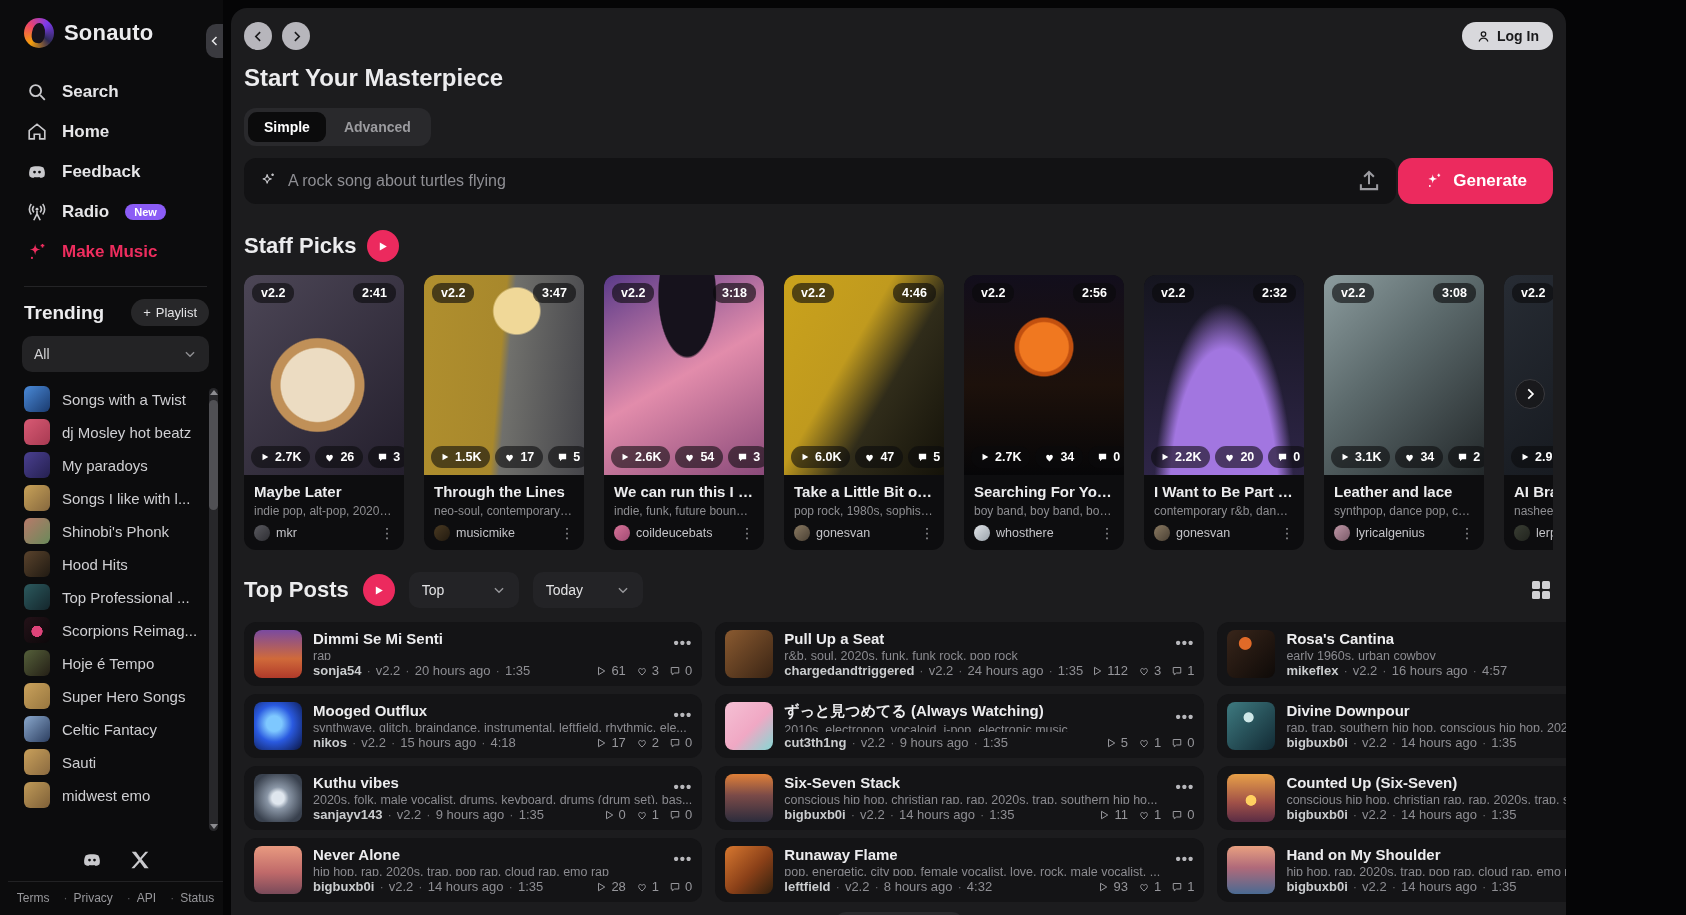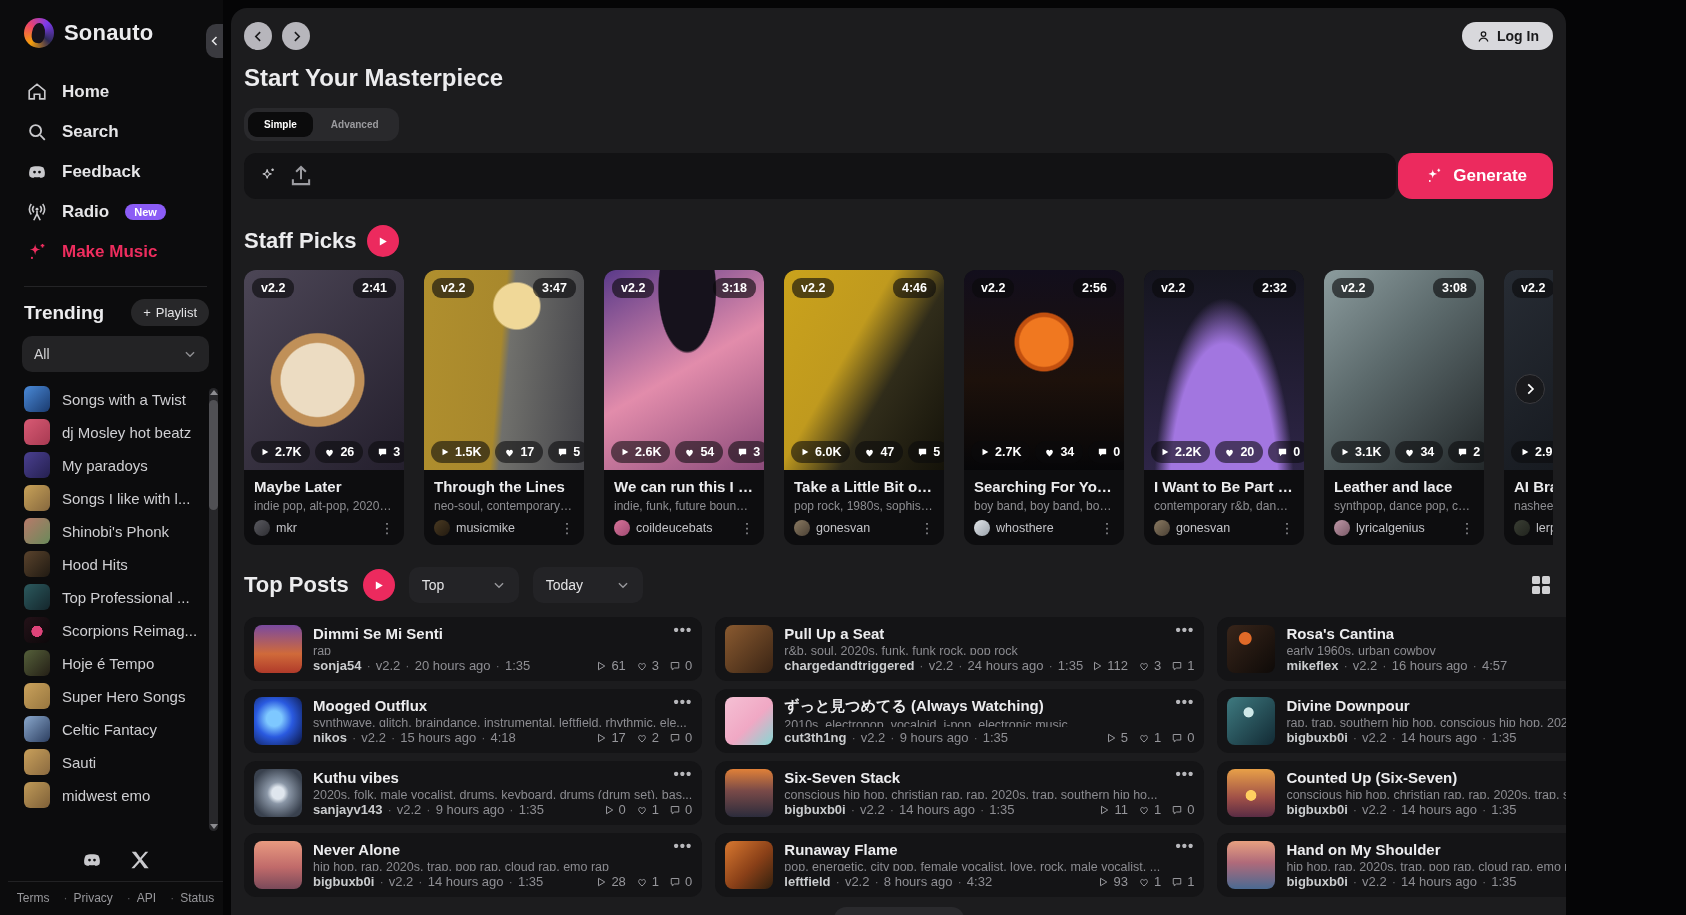--- a/index.html
+++ b/index.html
@@ -43,21 +43,21 @@
   .collapse-tab { position:absolute; left:206px; top:24px; width:17px; height:34px; background:#3a3a3f; border:none; border-radius:10px 0 0 10px; color:#e8e8ea; cursor:pointer; display:flex; align-items:center; justify-content:center; z-index:5; }
 
   
   .panel { position:absolute; left:231px; top:8px; width:1335px; height:907px; background:#1c1c1e; border-radius:16px 16px 0 0; padding:14px 13px 0 13px; overflow:hidden; }
   .topbar { display:flex; align-items:center; justify-content:space-between; margin-bottom:14px; }
   .nav-btns { display:flex; gap:10px; }
   .circle-nav { width:28px; height:28px; border-radius:50%; background:#b7b6bc; border:none; color:#1a1a1c; display:flex; align-items:center; justify-content:center; cursor:pointer; }
   .login { display:flex; align-items:center; gap:6px; background:#d8d8dc; color:#19191b; border:none; border-radius:999px; padding:6px 14px; font-size:14px; font-weight:600; cursor:pointer; }
   .h1 { font-size:24px; font-weight:800; margin:4px 0 16px 0; }
   .tabs { display:inline-flex; background:#29292c; border-radius:12px; padding:4px; gap:2px; margin-bottom:12px; }
-  .tab { border:none; background:none; color:#9b9b9f; font-size:10px; font-weight:600; padding:7px 16px; border-radius:9px; cursor:pointer; }
+  .tab { border:none; background:none; color:#9b9b9f; font-size:14px; font-weight:600; padding:7px 16px; border-radius:9px; cursor:pointer; }
   .tab.active { background:#0b0b0c; color:#fff; }
   .prompt-row { display:flex; align-items:stretch; margin-bottom:26px; }
   .prompt-bar { flex:1; background:#121214; border-radius:12px; display:flex; align-items:center; padding:0 14px; gap:10px; height:46px; }
   .prompt-bar .ic { color:#c2c2c6; }
   .prompt-input { flex:1; background:none; border:none; outline:none; color:#e8e8ea; font-size:16px; font-family:inherit; }
   .prompt-input::placeholder { color:#8e8e93; }
   .upload-btn { background:none; border:none; color:#9c9ca1; cursor:pointer; width:26px; height:26px; }
   .generate { display:flex; align-items:center; gap:9px; background:#ec2a5e; color:#fff; border:none; border-radius:14px; padding:0 26px; font-size:17px; font-weight:800; cursor:pointer; margin-left:2px; }
 
   .sec-head { display:flex; align-items:center; gap:10px; margin-bottom:13px; }
@@ -85,21 +85,21 @@
   
   .tp-head { display:flex; align-items:center; gap:14px; margin-bottom:14px; }
   .tp-head h2 { font-size:22px; font-weight:800; }
   .select { height:36px; min-width:110px; background:#232326; border-radius:10px; display:flex; align-items:center; justify-content:space-between; gap:18px; padding:0 13px; font-size:14px; color:#e2e2e4; cursor:pointer; }
   .select .ic { color:#97979b; }
   .grid-btn { margin-left:auto; background:none; border:none; color:#d0d0d3; cursor:pointer; width:24px; height:24px; }
   .posts-grid { display:grid; grid-template-columns:repeat(3,1fr); gap:8px 13px; }
   .post { display:flex; gap:11px; background:#141416; border-radius:12px; padding:8px 10px; height:64px; cursor:pointer; }
   .post-art { width:48px; height:48px; border-radius:8px; flex:0 0 auto; }
   .post-body { flex:1; min-width:0; display:flex; flex-direction:column; }
-  .post-top { display:flex; align-items:flex-start; }
+  .post-top { display:flex; align-items:flex-end; }
   .post-top h3 { font-size:15px; font-weight:700; white-space:nowrap; overflow:hidden; text-overflow:ellipsis; }
   .dots { margin-left:auto; background:none; border:none; color:#b8b8bc; font-size:15px; font-weight:700; letter-spacing:1px; cursor:pointer; line-height:.6; padding-left:8px; }
   .ptags { font-size:12.5px; color:#8b8b90; margin-top:2px; white-space:nowrap; overflow:hidden; text-overflow:ellipsis; }
   .post-meta { display:flex; align-items:flex-start; margin-top:3px; font-size:13px; color:#8e8e93; }
   .meta-left { display:flex; gap:5px; min-width:0; white-space:nowrap; overflow:hidden; }
   .meta-left b { color:#caccce; font-weight:700; }
   .meta-left span + span::before, .meta-left b + span::before { content:"·"; margin-right:5px; color:#6a6a6e; }
   .pstats { margin-left:auto; display:flex; gap:10px; align-items:center; color:#96969b; white-space:nowrap; padding-left:8px; }
   .pstat { display:flex; align-items:center; gap:4px; }
   .load-more-stub { width:130px; height:18px; background:#2a2a2d; border-radius:12px 12px 0 0; margin:10px auto 0 auto; cursor:pointer; }
@@ -112,34 +112,34 @@
 
   <aside class="sidebar">
     <div class="brand">
       <span class="logo"></span>
       <span class="brand-name">Sonauto</span>
     </div>
 
     <nav class="nav">
       <button class="nav-item">
         <span class="ic">
-            <svg viewBox="0 0 24 24" fill="none" stroke="currentColor" stroke-width="1.8">
-              <path d="M3.5 10.5 12 3.5l8.5 7v9h-5.5v-5h-6v5H3.5Z"></path>
+            <svg viewBox="0 0 24 24" fill="none" stroke="currentColor" stroke-width="2">
+              <circle cx="10.5" cy="10.5" r="6"></circle>
+              <path d="m15.5 15.5 5 5"></path>
             </svg>
           </span>
-        <span>Home</span>
+        <span>Search</span>
       </button>
       <button class="nav-item">
         <span class="ic">
-            <svg viewBox="0 0 24 24" fill="none" stroke="currentColor" stroke-width="2">
-              <circle cx="10.5" cy="10.5" r="6"></circle>
-              <path d="m15.5 15.5 5 5"></path>
+            <svg viewBox="0 0 24 24" fill="none" stroke="currentColor" stroke-width="1.8">
+              <path d="M3.5 10.5 12 3.5l8.5 7v9h-5.5v-5h-6v5H3.5Z"></path>
             </svg>
           </span>
-        <span>Search</span>
+        <span>Home</span>
       </button>
       <button class="nav-item">
         <span class="ic">
             <svg viewBox="0 0 24 24" fill="currentColor">
               <path d="M5 7.2C8 5.2 16 5.2 19 7.2c1.9 3.6 2 7.6 1 9.8-2.8 2-4.8 1.5-5.4.4-1.5.5-3.7.5-5.2 0-.6 1.1-2.6 1.6-5.4-.4-1-2.2-.9-6.2 1-9.8Z"></path>
               <circle cx="9.3" cy="12" r="1.5" fill="#0c0c0d"></circle>
               <circle cx="14.7" cy="12" r="1.5" fill="#0c0c0d"></circle>
             </svg>
           </span>
         <span>Feedback</span>
@@ -323,20 +323,21 @@
     </div>
 
     <div class="prompt-row">
       <div class="prompt-bar">
         <span class="ic" style="width:20px;height:20px">
             <svg viewBox="0 0 24 24" fill="none" stroke="currentColor" stroke-width="1.6">
               <path d="M11 4c.5 3.8 1.4 4.9 5.2 5.5-3.8.6-4.7 1.7-5.2 5.5-.5-3.8-1.4-4.9-5.2-5.5C9.6 8.9 10.5 7.8 11 4Z"></path>
               <path d="M17.5 3v3M16 4.5h3"></path>
             </svg>
           </span>
+        <input class="prompt-input" placeholder="A rock song about turtles flying" style="">
         <button class="upload-btn">
             <svg viewBox="0 0 24 24" fill="none" stroke="currentColor" stroke-width="1.9">
               <path d="M12 15V4M7.5 8 12 3.6 16.5 8M4.5 15v4.5h15V15"></path>
             </svg>
           </button>
       </div>
       <button class="generate">
         <span style="width:20px;height:20px;display:inline-block"><svg viewBox="0 0 24 24" fill="currentColor">
               <path d="M10.5 4c.5 3.8 1.4 4.9 5.2 5.5-3.8.6-4.7 1.7-5.2 5.5-.5-3.8-1.4-4.9-5.2-5.5 3.8-.6 4.7-1.7 5.2-5.5Z"></path>
               <path d="M17 3.2h1.4V7H17z"></path>

